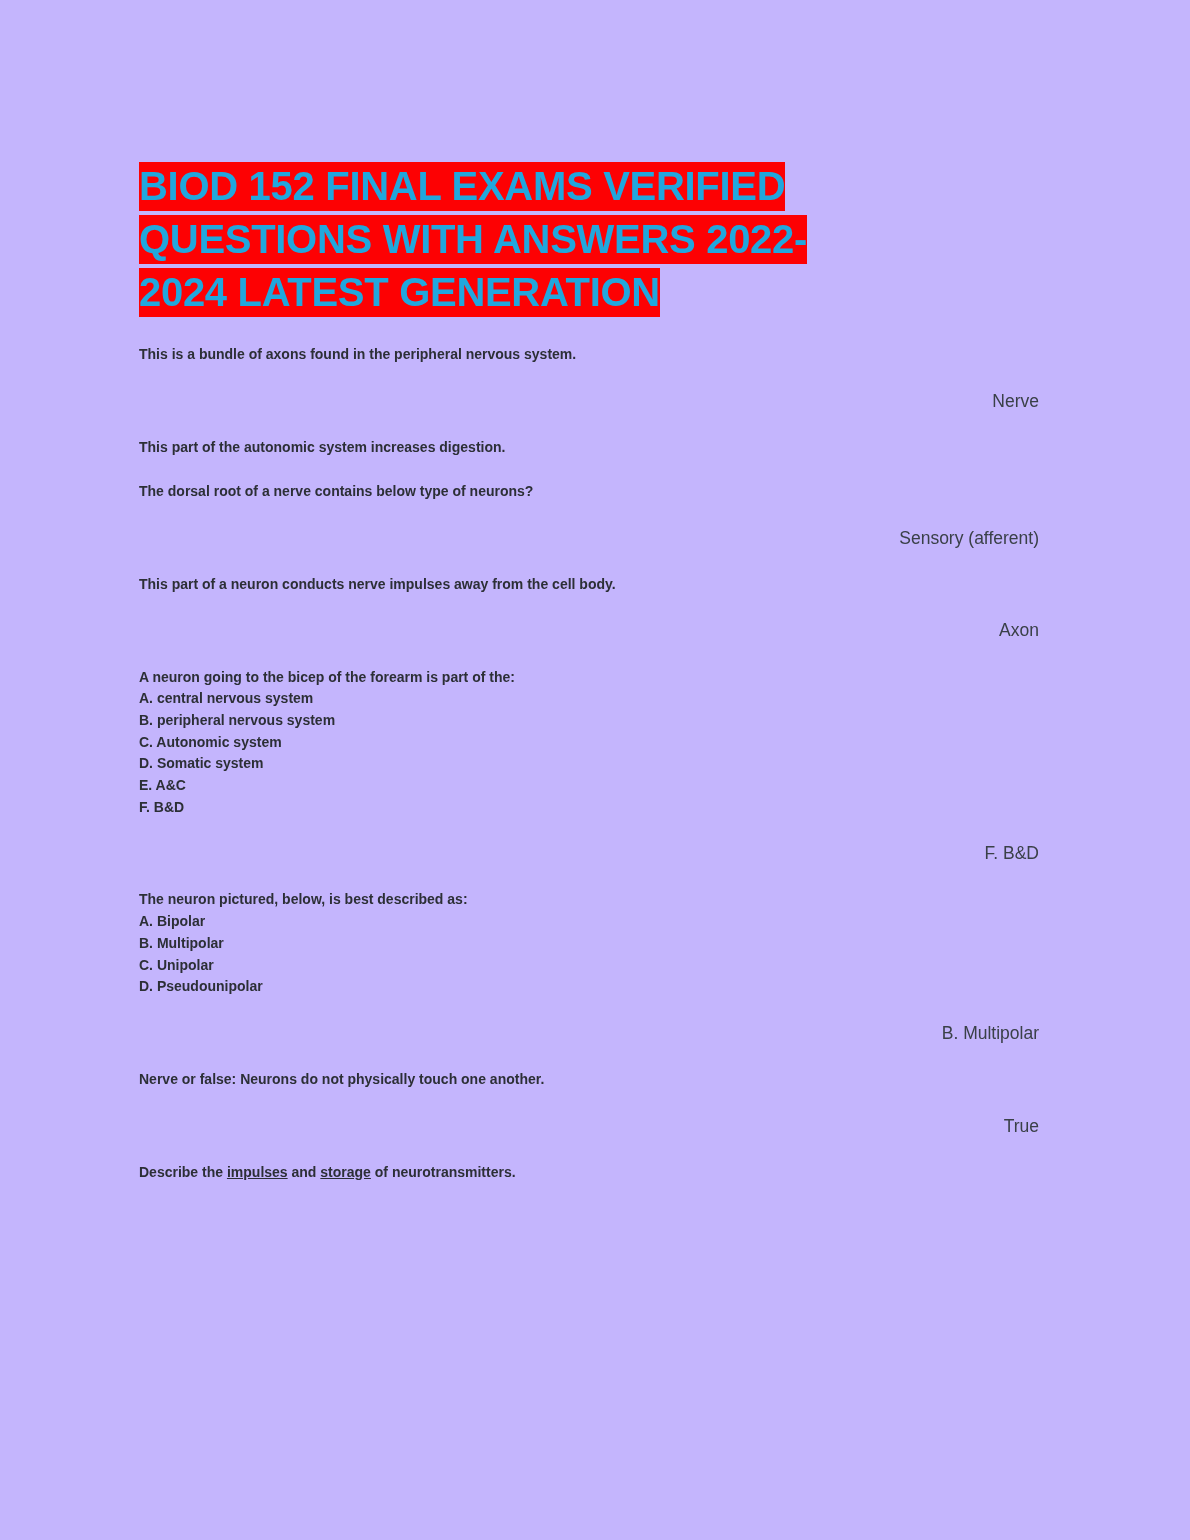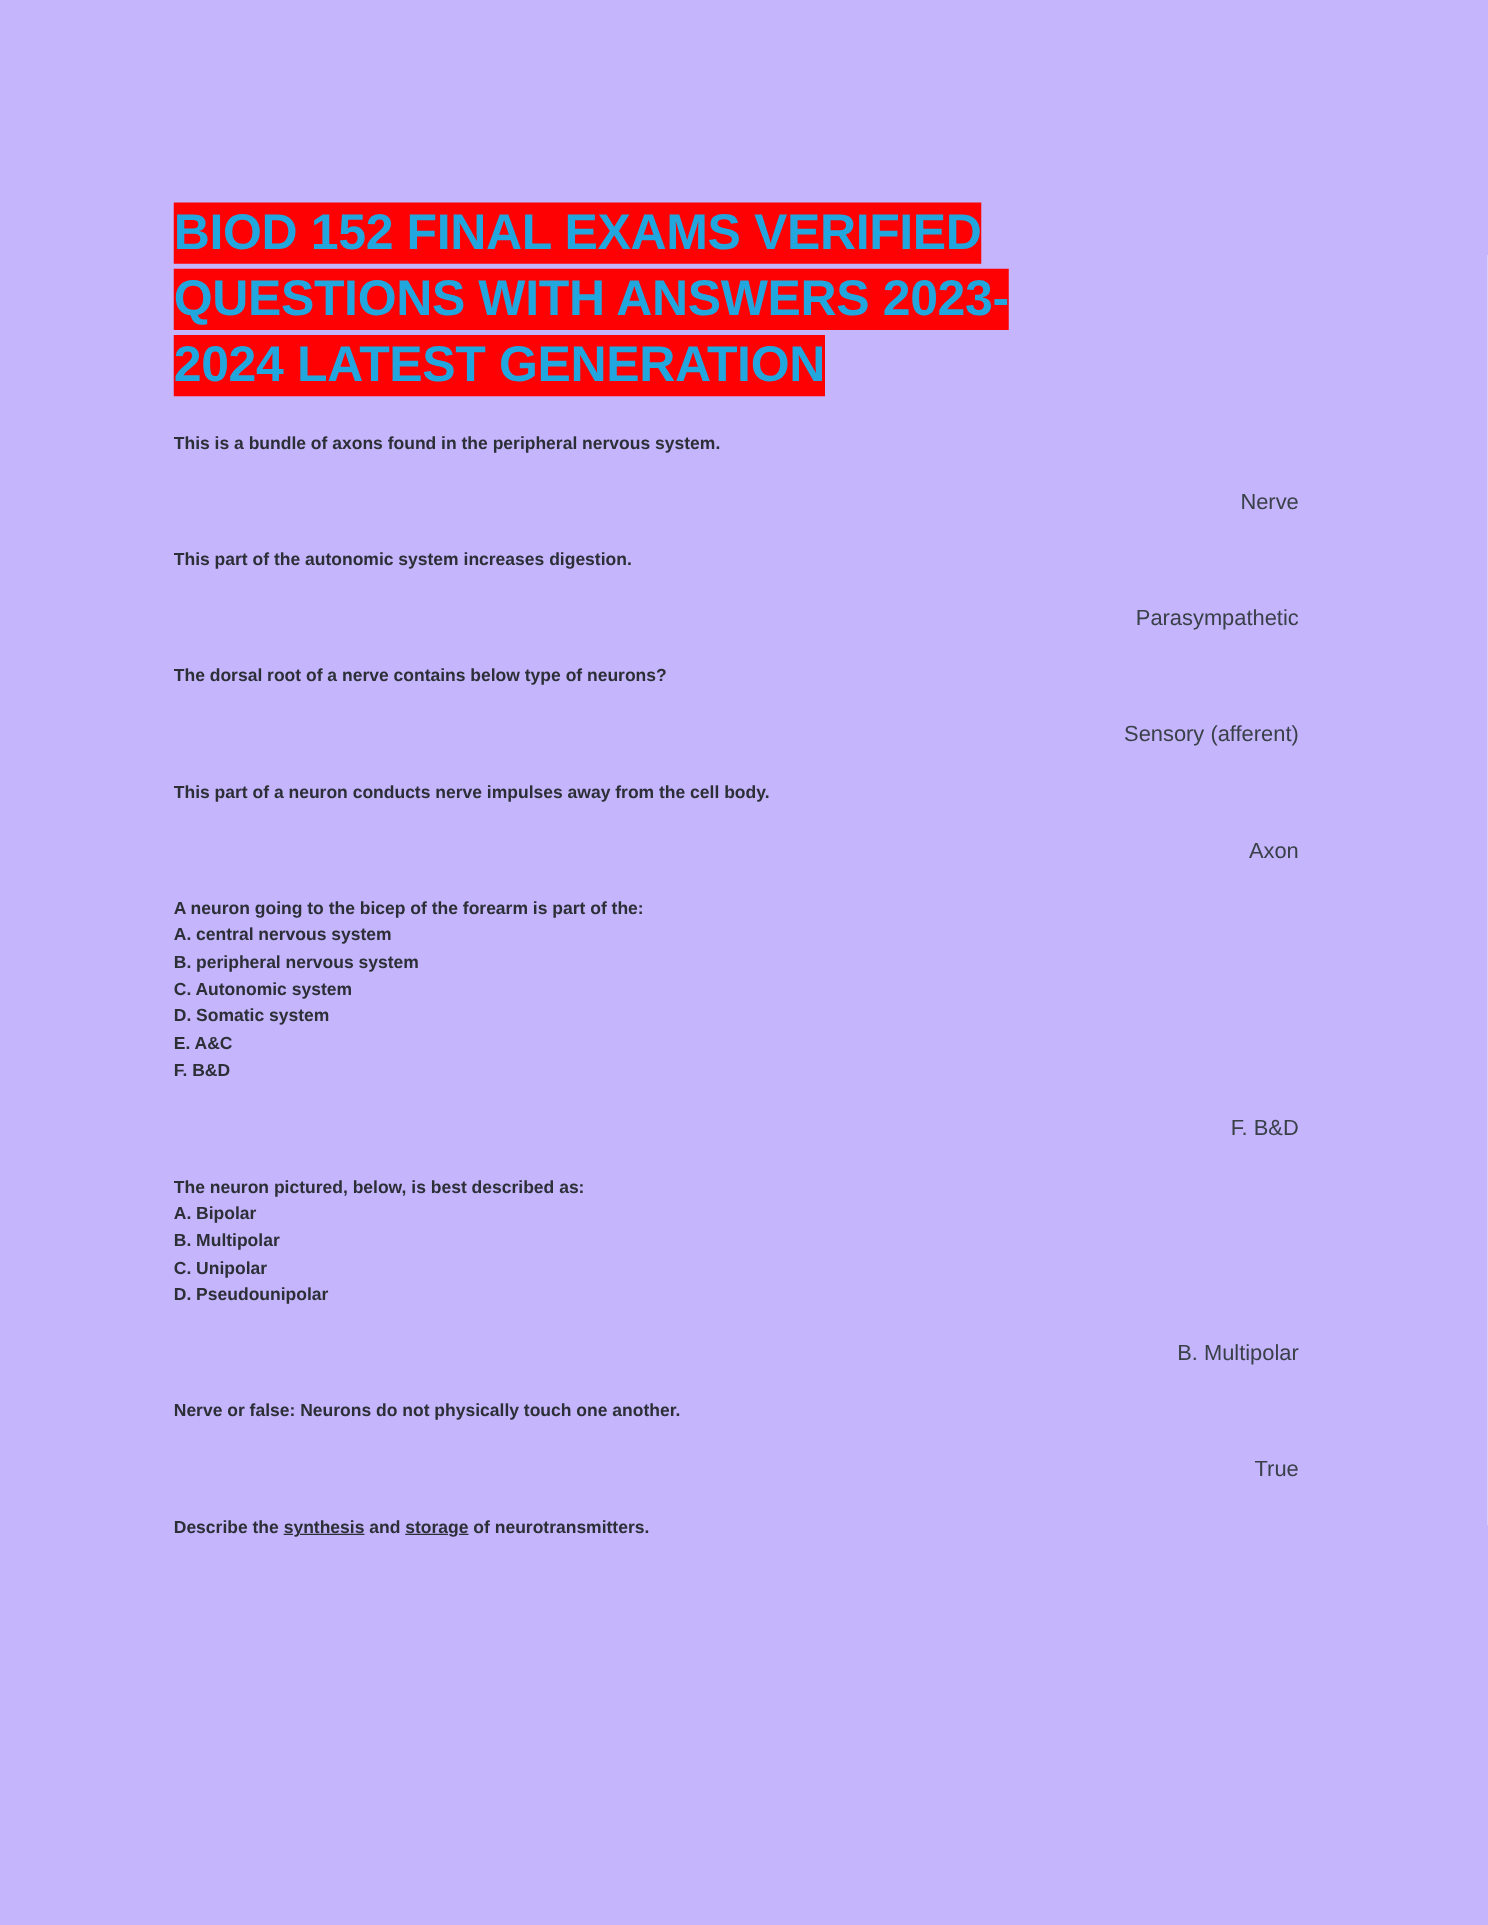--- a/index.html
+++ b/index.html
@@ -65,27 +65,26 @@
   .u {
     text-decoration: underline;
   }
 </style>
 </head>
 <body>
 
 <div class="page">
   <div class="content">
 
-    <h1 class="doc-title"><span class="hl">BIOD 152 FINAL EXAMS VERIFIED</span><br><span class="hl">QUESTIONS WITH ANSWERS 2023-</span><br><span class="hl">2024 LATEST GENERATION</span></h1>
+    <h1 class="doc-title"><span class="hl">BIOD 152 FINAL EXAMS VERIFIED</span><br><span class="hl">QUESTIONS WITH ANSWERS 2022-</span><br><span class="hl">2024 LATEST GENERATION</span></h1>
 
     <p class="q">This is a bundle of axons found in the peripheral nervous system.</p>
     <p class="a">Nerve</p>
 
     <p class="q">This part of the autonomic system increases digestion.</p>
-    <p class="a">Parasympathetic</p>
 
     <p class="q">The dorsal root of a nerve contains below type of neurons?</p>
     <p class="a">Sensory (afferent)</p>
 
     <p class="q">This part of a neuron conducts nerve impulses away from the cell body.</p>
     <p class="a">Axon</p>
 
     <p class="q">A neuron going to the bicep of the forearm is part of the:
 A. central nervous system
 B. peripheral nervous system
@@ -98,16 +97,16 @@
     <p class="q">The neuron pictured, below, is best described as:
 A. Bipolar
 B. Multipolar
 C. Unipolar
 D. Pseudounipolar</p>
     <p class="a">B. Multipolar</p>
 
     <p class="q">Nerve or false: Neurons do not physically touch one another.</p>
     <p class="a">True</p>
 
-    <p class="q"><span>Describe the </span><span class="u">synthesis</span><span> and </span><span class="u">storage</span><span> of neurotransmitters.</span></p>
+    <p class="q"><span>Describe the </span><span class="u">impulses</span><span> and </span><span class="u">storage</span><span> of neurotransmitters.</span></p>
 
   </div>
 </div>
 
 </body></html>

